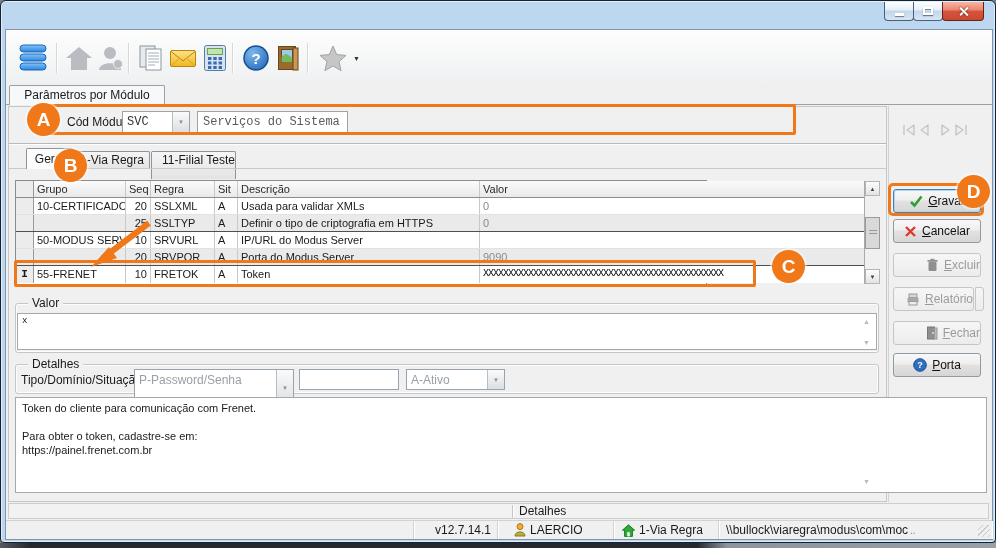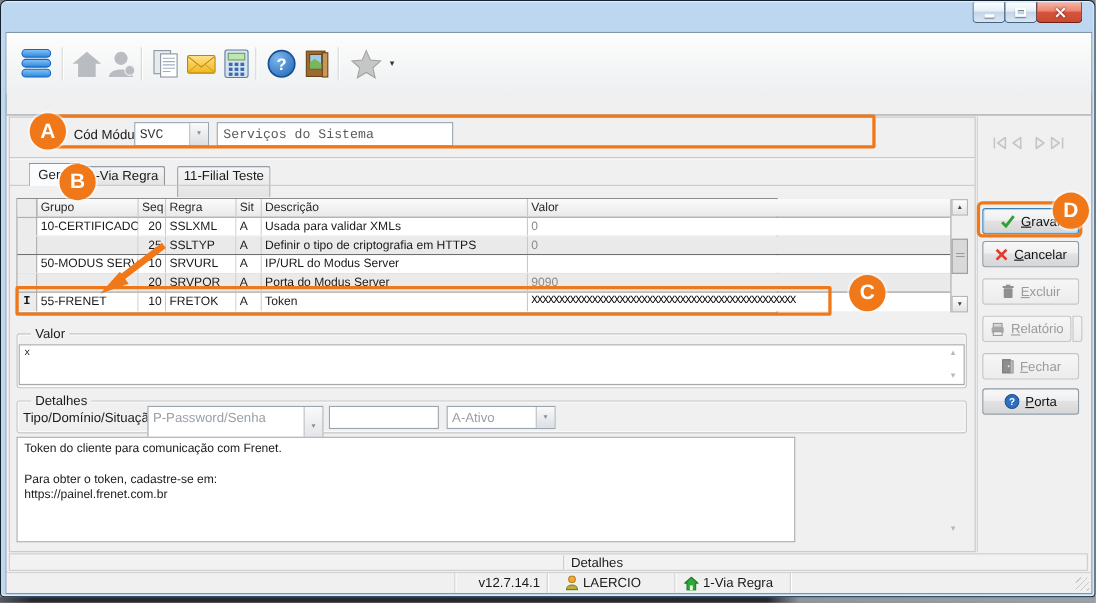--- a/index.html
+++ b/index.html
@@ -54,21 +54,21 @@
   .combo .arrow { width:17px; border-left:1px solid #b6bec6; background:linear-gradient(180deg,#fafafa,#dcdfe2); display:flex; align-items:center; justify-content:center; }
   .combo .arrow::after { content:"▼"; font-size:6px; color:#8a9096; }
   .field { position:absolute; height:22px; background:#fff; border:1px solid #98a5b0; line-height:20px; padding-left:5px;
     font-family:"Liberation Mono",monospace; color:#5a5a5a; overflow:hidden; white-space:nowrap; }
   .groove { position:absolute; height:2px; border-top:1px solid #b9b9b9; border-bottom:1px solid #fdfdfd; }
 
   
   .tab { position:absolute; border:1px solid #8c949c; border-bottom:none; border-radius:2px 2px 0 0; text-align:center; }
   .tab.active { left:25px; top:147px; width:47px; height:21px; background:#fbfcfd; line-height:20px; z-index:4; }
   .tab.t2 { left:73px; top:150px; width:76px; height:18px; background:linear-gradient(#f5f5f5,#e3e3e3); line-height:17px; }
-  .tab.t3 { left:160px; top:150px; width:85px; height:28px; background:linear-gradient(#f5f5f5,#e3e3e3); line-height:17px; }
+  .tab.t3 { left:150px; top:150px; width:85px; height:28px; background:linear-gradient(#f5f5f5,#e3e3e3); line-height:17px;text-align:right; }
   .tabline { position:absolute; left:8px; top:167px; width:877px; height:1px; background:#c9c9c9; }
 
   
   .grid { position:absolute; left:14px; top:179px; width:692px; height:105px; border:1px solid #8c8c8c; background:#fff; display:flex; font-size:11px; }
   .gmain { width:848px; }
   .grow { display:flex; height:17px; }
   .gcell { border-right:1px solid #c9c9c9; padding:1px 3px; line-height:14px; overflow:hidden; white-space:nowrap; }
   .c-sel { width:18px; background:#ececec; border-right:1px solid #9a9a9a; text-align:center; font-family:"Liberation Mono",monospace; font-weight:bold; }
   .c-grupo { width:92px; } .c-seq { width:25px; text-align:right; } .c-chave { width:64px; }
   .c-sit { width:23px; } .c-desc { width:242px; } .c-valor { width:384px; border-right:none; color:#8a8a8a; }
@@ -93,21 +93,21 @@
   .tarea { position:absolute; background:#fff; border:1px solid #a8a8a8; overflow:hidden; }
   .ta-arrow { position:absolute; font-size:7px; color:#b9b9b9; }
 
   
   .navarrows { position:absolute; left:901px; top:123px; }
   .btn { position:absolute; left:892px; width:88px; height:24px; border:1px solid #8e9aa4; border-radius:3px;
     background:linear-gradient(180deg,#f8f8f8 0%,#efefef 45%,#e2e2e2 50%,#d6d6d6 100%);
     display:flex; align-items:center; justify-content:center; gap:5px; font-size:12px; color:#111; }
   .btn .blabel { display:block; }
   .btn .blabel::first-letter { text-decoration:underline; }
-  .btn.disabled { color:#9b9b9b; border-color:#c6c6c6; background:linear-gradient(#f6f6f6,#ececec); }
+  .btn.disabled { color:#9b9b9b; border-color:#c6c6c6; background:linear-gradient(#f6f6f6,#ececec);justify-content:flex-end; }
   .btn.default { border:1px solid #3f82b5; box-shadow:0 0 0 1px #aed4ee inset; }
   .btn-sliver { position:absolute; left:974px; width:9px; height:24px; border:1px solid #c6c6c6; border-radius:0 3px 3px 0;
     background:linear-gradient(#f6f6f6,#ececec); }
 
   
   .form-status { position:absolute; left:7px; top:502px; width:981px; height:16px; background:#f2f2f2; border:1px solid #cdcdcd; }
   .fs-sep { position:absolute; left:503px; top:1px; height:13px; width:1px; background:#c6c6c6; box-shadow:1px 0 0 #fff; }
   .fs-text { position:absolute; left:510px; top:0; line-height:15px; }
   .app-status { position:absolute; left:5px; top:519px; width:986px; height:19px; background:#f0f0f0; border-top:1px solid #d2d2d2; display:flex; }
   .sp { border-right:1px solid #d2d2d2; box-shadow:1px 0 0 #fff; display:flex; align-items:center; overflow:hidden; white-space:nowrap; }
@@ -241,30 +241,31 @@
       </svg>
     </div>
     <div class="tsep" style="left:306px"></div>
     <div class="ticon" style="left:316px">
       <svg width="30" height="28" viewBox="0 0 30 28">
         <path d="M15 2 L18.7 10.6 L28 11.4 L21 17.6 L23.1 26.7 L15 21.9 L6.9 26.7 L9 17.6 L2 11.4 L11.3 10.6 Z" fill="#c6c6c6" stroke="#a3a3a3"></path>
       </svg>
     </div>
     <span class="tcaret">▼</span>
 
+    <div class="main-tab">Parâmetros por Módulo</div>
     <div class="content"></div>
     <div class="left-panel"></div>
     <div class="right-panel"></div>
 
     <span class="lbl" style="left:66px;top:114px">Cód Módulo</span>
     <div class="combo" style="left:121px;top:110px;width:68px">
       <span class="txt">SVC</span>
       <span class="arrow"></span>
     </div>
-    <div class="field" style="left:196px;top:110px;width:215px">Serviços do Sistema</div>
+    <div class="field" style="left:196px;top:110px;width:151px">Serviços do Sistema</div>
     <div class="groove" style="left:8px;top:142px;width:877px"></div>
 
     <div class="tab active">Geral</div>
     <div class="tab t2">1-Via Regra</div>
     <div class="tab t3">11-Filial Teste</div>
     <div class="tabline"></div>
 
     <div class="grid">
       <div class="gmain">
         <div class="grow ghead">
@@ -343,21 +344,21 @@
     <div class="combo" style="left:133px;top:368px;width:160px;height:37px">
       <span class="txt dis">P-Password/Senha</span>
       <span class="arrow"></span>
     </div>
     <div class="field" style="left:298px;top:368px;width:100px;height:21px"></div>
     <div class="combo" style="left:405px;top:368px;width:99px;height:21px">
       <span class="txt dis">A-Ativo</span>
       <span class="arrow"></span>
     </div>
 
-    <div class="tarea" style="left:14px;top:396px;width:708px;height:96px;font-size:11px;padding:3px 6px;white-space:pre-wrap;line-height:14px">Token do cliente para comunicação com Frenet.
+    <div class="tarea" style="left:14px;top:396px;width:972px;height:96px;font-size:11px;padding:3px 6px;white-space:pre-wrap;line-height:14px">Token do cliente para comunicação com Frenet.
 
 Para obter o token, cadastre-se em:
 https://painel.frenet.com.br</div>
     <span class="ta-arrow" style="left:862px;top:477px">▼</span>
 
     <div class="navarrows">
       <svg width="66" height="12" viewBox="0 0 66 12">
         <g fill="#eeeeee" stroke="#c3c6c9" stroke-width="1.4" stroke-linejoin="round">
           <path d="M2 1 V11"></path>
             <path d="M12 1 L5 6 L12 11 Z"></path>
@@ -429,20 +430,24 @@
           </svg>
         <span>LAERCIO</span>
       </div>
       <div class="sp sp4">
         <svg width="13" height="13" viewBox="0 0 13 13">
             <path d="M6.5 0.8 L12.6 6.2 H10.4 V12.4 H2.6 V6.2 H0.4 Z" fill="#2fa838" stroke="#1d7a26"></path>
             <rect x="5.2" y="8.2" width="2.6" height="4.2" fill="#eafbe9"></rect>
           </svg>
         <span>1-Via Regra</span>
       </div>
+      <div class="sp sp5">
+        <span>\\bullock\viaregra\modus\com\moc</span>
+        <span class="dots">..</span>
+      </div>
       <div class="grip"></div>
     </div>
   </div>
 
   <div class="shadowband"></div>
 
   <div class="ann-rect" style="left:37px;top:104px;width:759px;height:31px"></div>
   <div class="badge" style="left:27px;top:103px">A</div>
   <div class="badge" style="left:54px;top:149px">B</div>
   <svg class="ann-arrow" style="left:85px;top:213px" width="72" height="60" viewBox="0 0 72 60">

